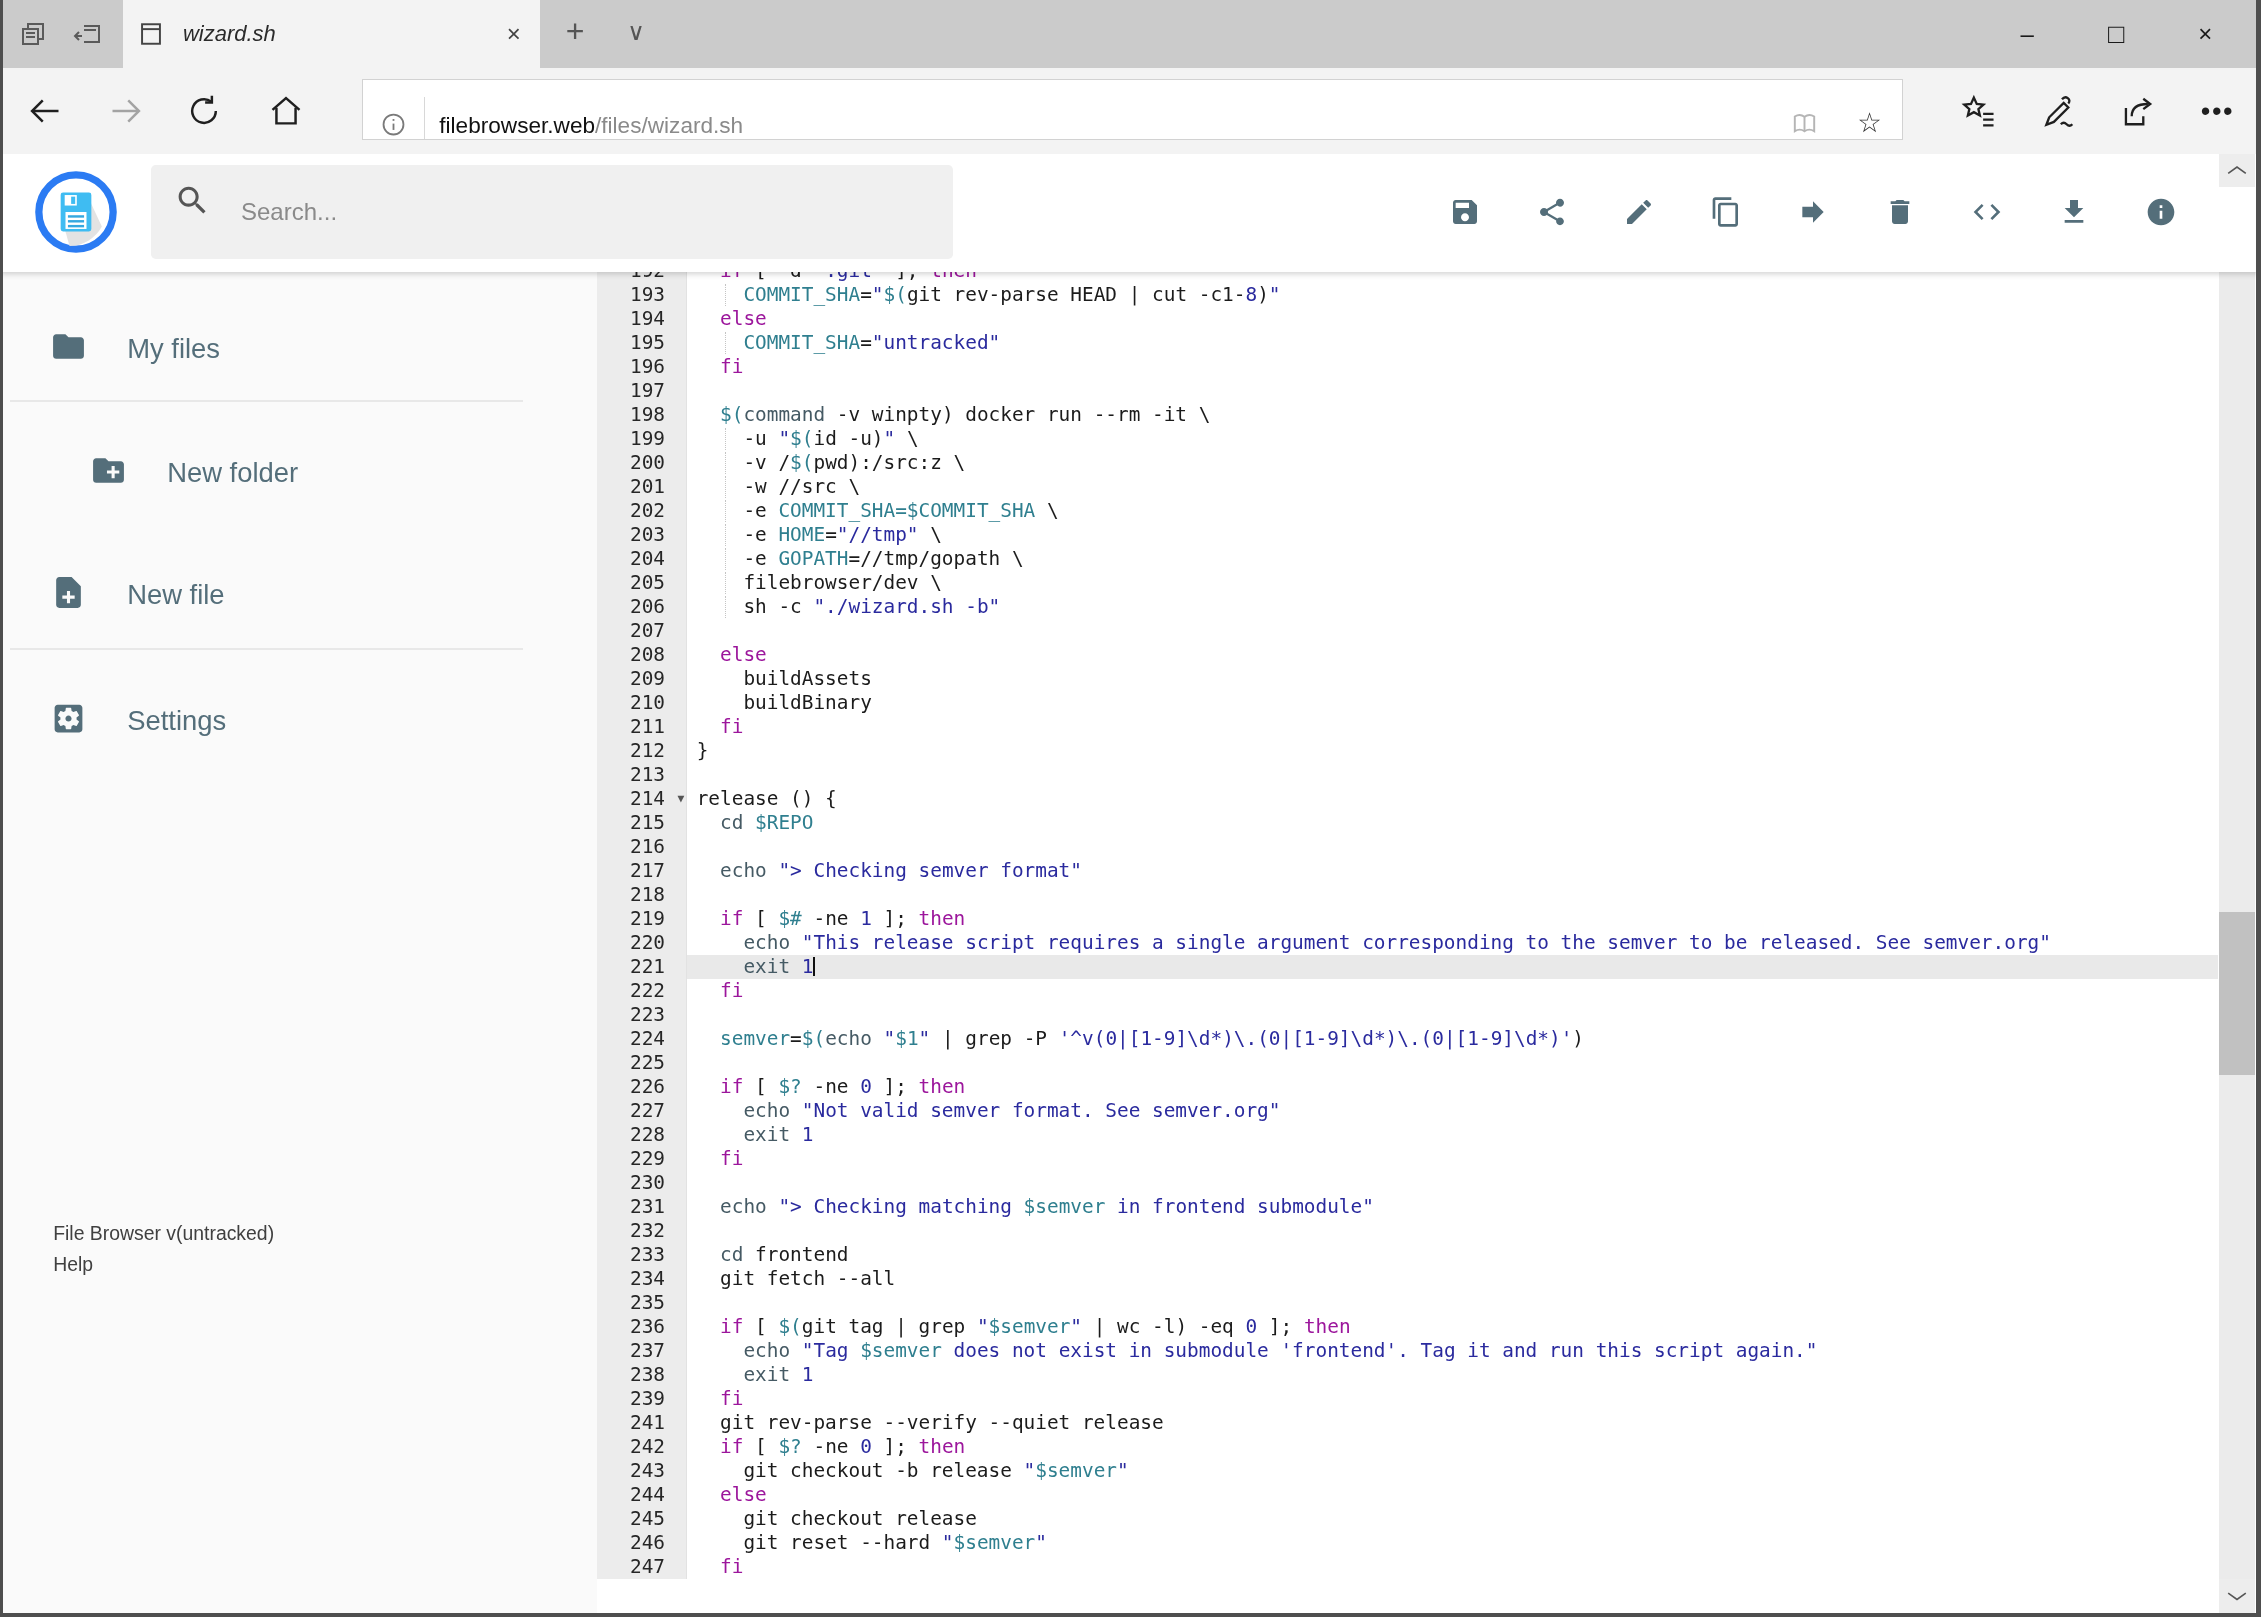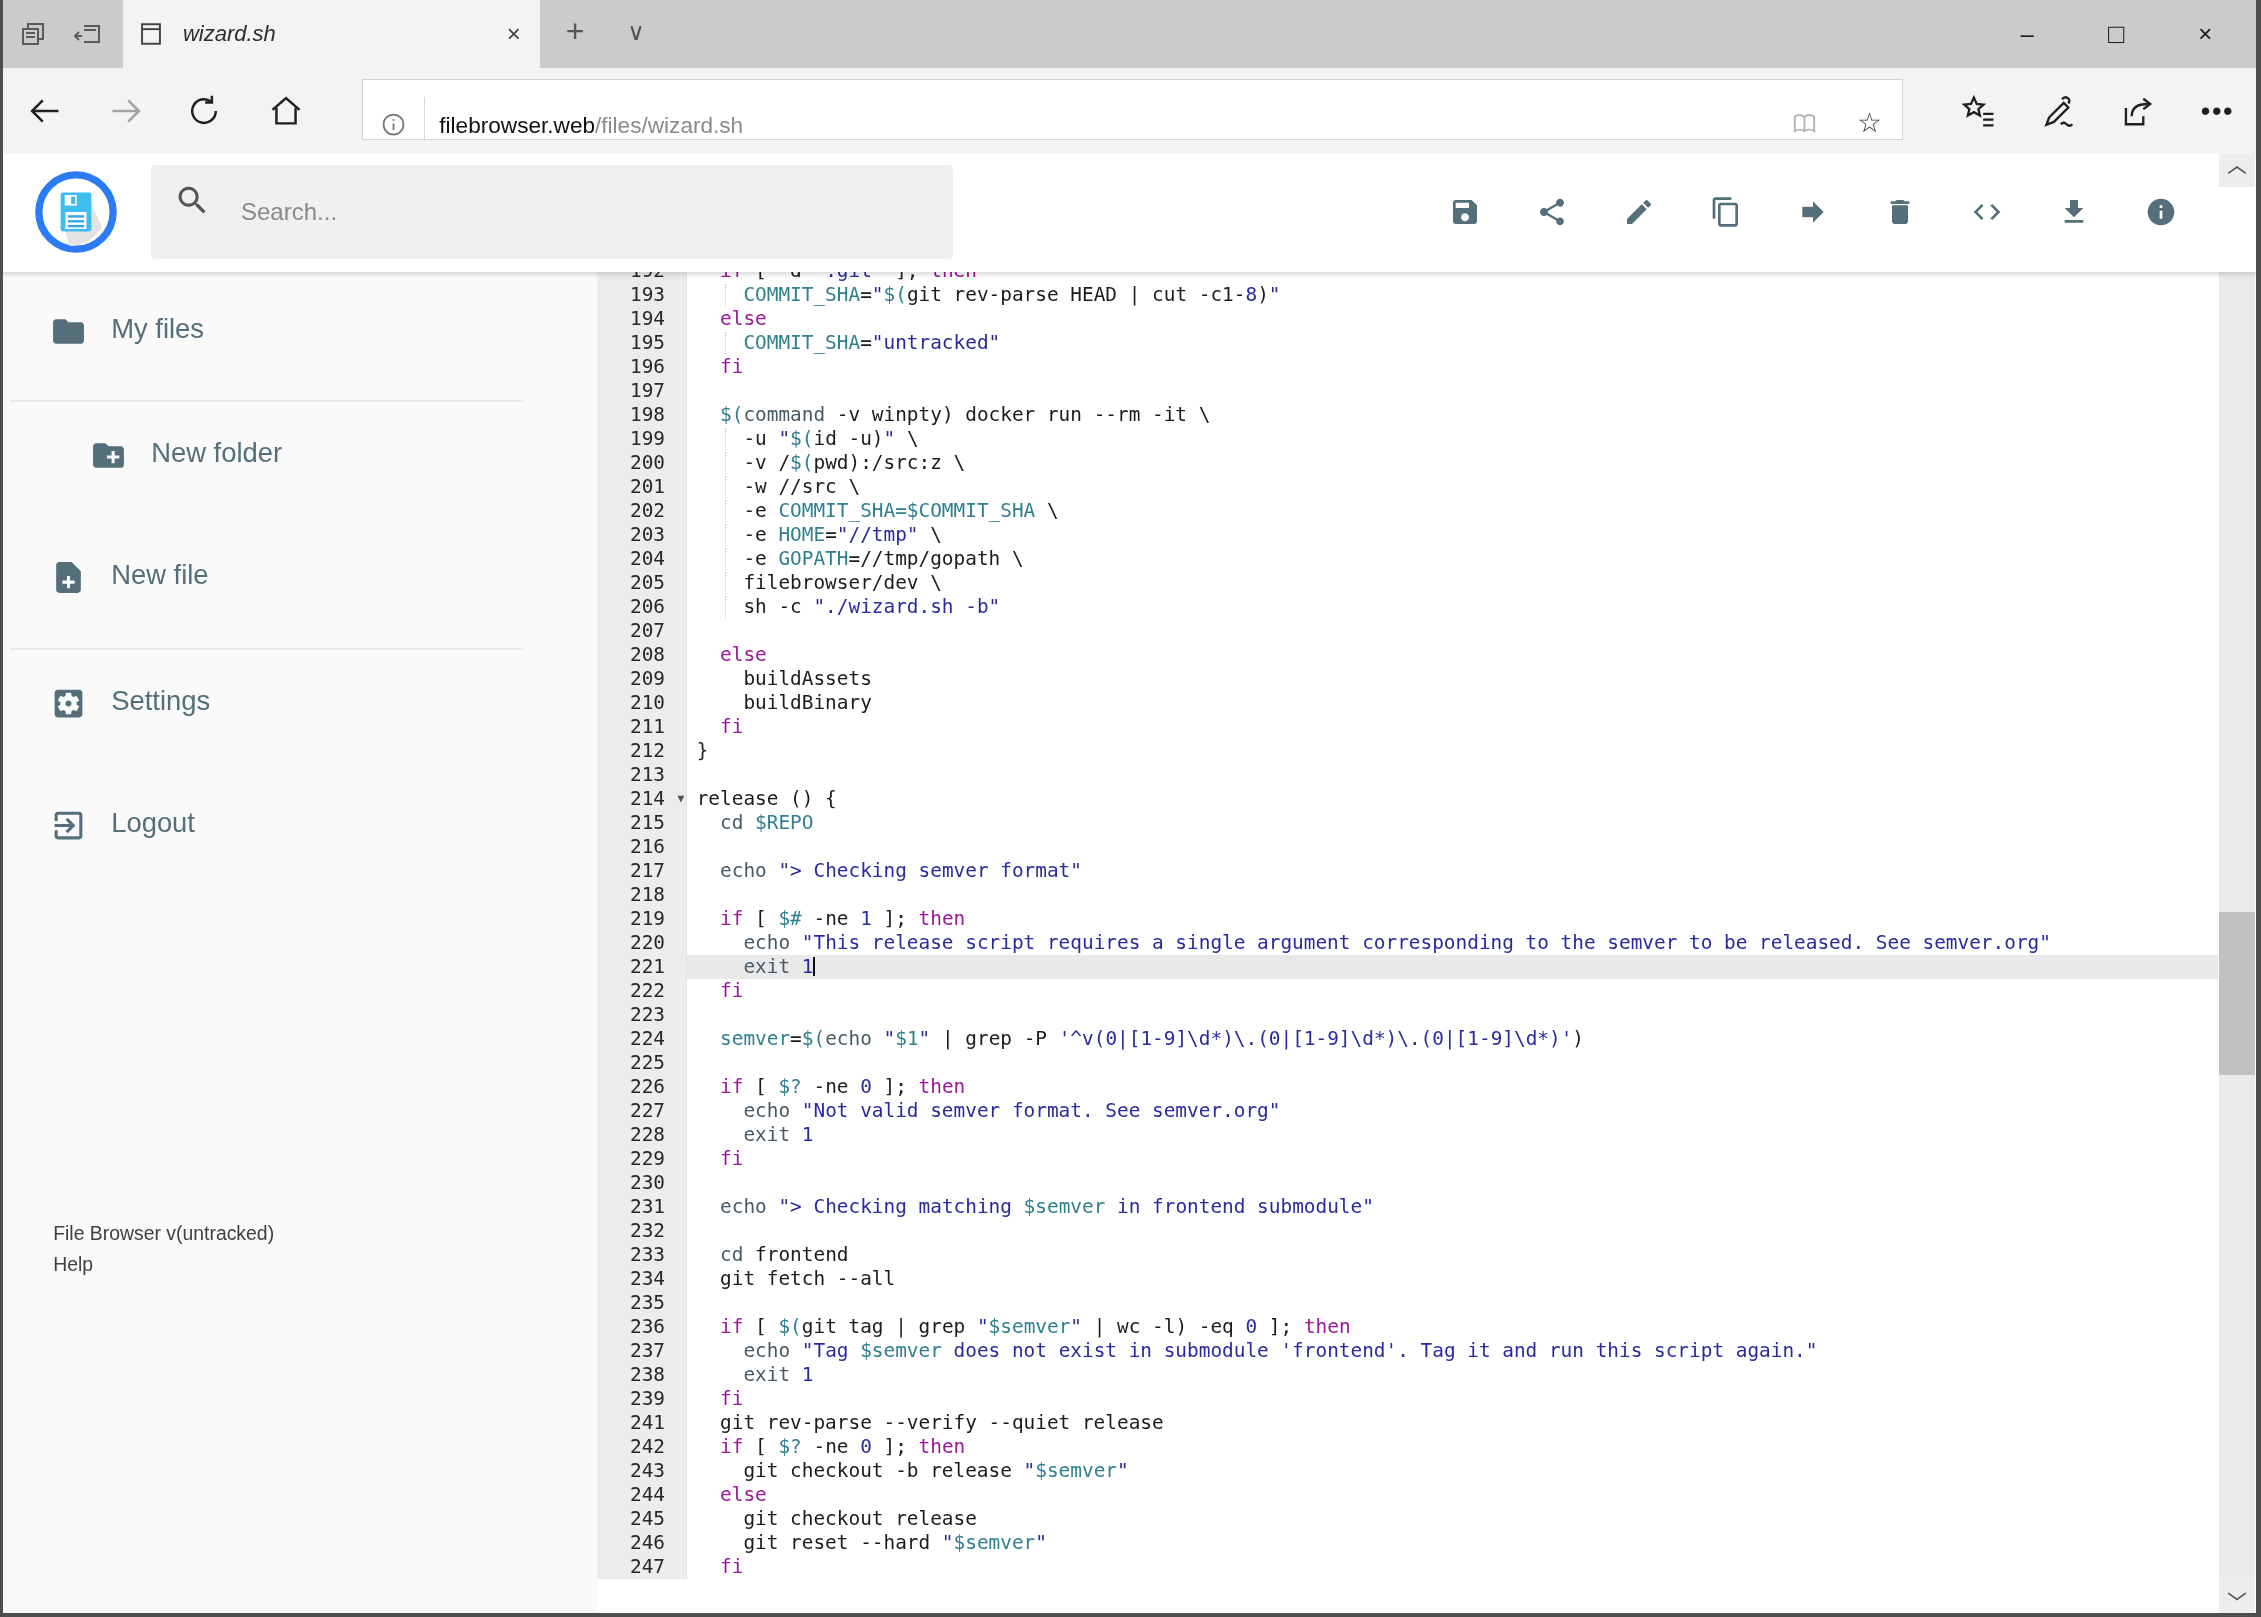--- a/index.html
+++ b/index.html
@@ -47,21 +47,21 @@
   #searchbox { position:absolute; left:151px; top:12px; width:802px; height:94px;
      background:#f0f0f0; border:none; border-radius:4.8px; font-size:24px; color:#333;
      padding-left:90px; outline:none; font-family:"Liberation Sans", sans-serif; }
   #searchbox::placeholder { color:#8a8a8a; }
   #search-icn { position:absolute; left:174px; top:29px; }
   #app-toolbar { position:absolute; left:1449px; top:41px; display:flex; gap:55px; align-items:center; }
   .tool-btn { width:32px; height:36px; display:flex; align-items:center; justify-content:center; }
 
   
   #sidebar { left:3.2px; top:272px; width:594px; height:1341px; background:#fafafa; z-index:10; }
-  .side-item { position:absolute; left:0; width:565px; height:52px; display:flex; align-items:flex-start; cursor:pointer; }
+  .side-item { position:absolute; left:0; width:565px; height:52px; display:flex; align-items:flex-end; cursor:pointer;gap:16px; }
   .side-item .icn { width:37px; height:37px; margin-left:47px; flex:none; }
   .side-item .lbl { font-size:27.4px; color:#546e7a; margin-left:24px; }
   .side-div { position:absolute; left:6.5px; width:513px; height:1.6px; background:#e8e8e8; }
   .side-footer { position:absolute; left:50px; top:946px; font-size:19.4px; color:#404040; line-height:31px; }
 
   
   #editor { left:597px; top:272px; width:1621px; height:1341px; background:#fff; overflow:hidden; z-index:10; }
   #code-lines { position:absolute; top:-13px; left:0; right:0; }
   .cm-row { display:flex; height:24px; }
   .cm-gut { flex:none; width:90px; background:#ececec; border-right:0.8px solid #e2e2e2;
@@ -295,28 +295,20 @@
 
   <div class="side-item" style="top:413px;">
     <span class="icn">
       <svg width="37" height="37" viewBox="0 0 24 24" fill="#546e7a">
           <path d="M12 10c-1.1 0-2 .9-2 2s.9 2 2 2 2-.9 2-2-.9-2-2-2zm7-7H5c-1.1 0-2 .9-2 2v14c0 1.1.9 2 2 2h14c1.1 0 2-.9 2-2V5c0-1.1-.9-2-2-2zm-1.75 9c0 .23-.02.46-.05.68l1.48 1.16c.13.11.17.3.08.45l-1.4 2.42c-.09.15-.27.21-.43.15l-1.74-.7c-.36.28-.76.51-1.18.69l-.26 1.85c-.03.17-.18.3-.35.3h-2.8c-.17 0-.32-.13-.35-.29l-.26-1.85c-.43-.18-.82-.41-1.18-.69l-1.74.7c-.16.06-.34 0-.43-.15l-1.4-2.42c-.09-.15-.05-.34.08-.45l1.48-1.16c-.03-.23-.05-.46-.05-.69s.02-.46.05-.68l-1.48-1.16c-.13-.11-.17-.3-.08-.45l1.4-2.42c.09-.15.27-.21.43-.15l1.74.7c.36-.28.76-.51 1.18-.69l.26-1.85c.03-.17.18-.3.35-.3h2.8c.17 0 .32.13.35.29l.26 1.85c.43.18.82.41 1.18.69l1.74-.7c.16-.06.34 0 .43.15l1.4 2.42c.09.15.05.34-.08.45l-1.48 1.16c.03.23.05.46.05.69z"></path>
         </svg>
     </span>
     <span class="lbl">Settings</span>
   </div>
 
-  <div class="side-item" style="top:535px;">
-    <span class="icn">
-      <svg width="37" height="37" viewBox="0 0 24 24" fill="#546e7a">
-          <path d="M10.09 15.59L11.5 17l5-5-5-5-1.41 1.41L12.67 11H3v2h9.67l-2.58 2.59zM19 3H5c-1.11 0-2 .9-2 2v4h2V5h14v14H5v-4H3v4c0 1.1.89 2 2 2h14c1.1 0 2-.9 2-2V5c0-1.1-.9-2-2-2z"></path>
-        </svg>
-    </span>
-    <span class="lbl">Logout</span>
-  </div>
 
   <div class="side-footer">
     <div>File Browser v(untracked)</div>
     <div>Help</div>
   </div>
 </div>
 
 <div class="abs" id="editor">
   <div id="code-lines">
       <div class="cm-row">

